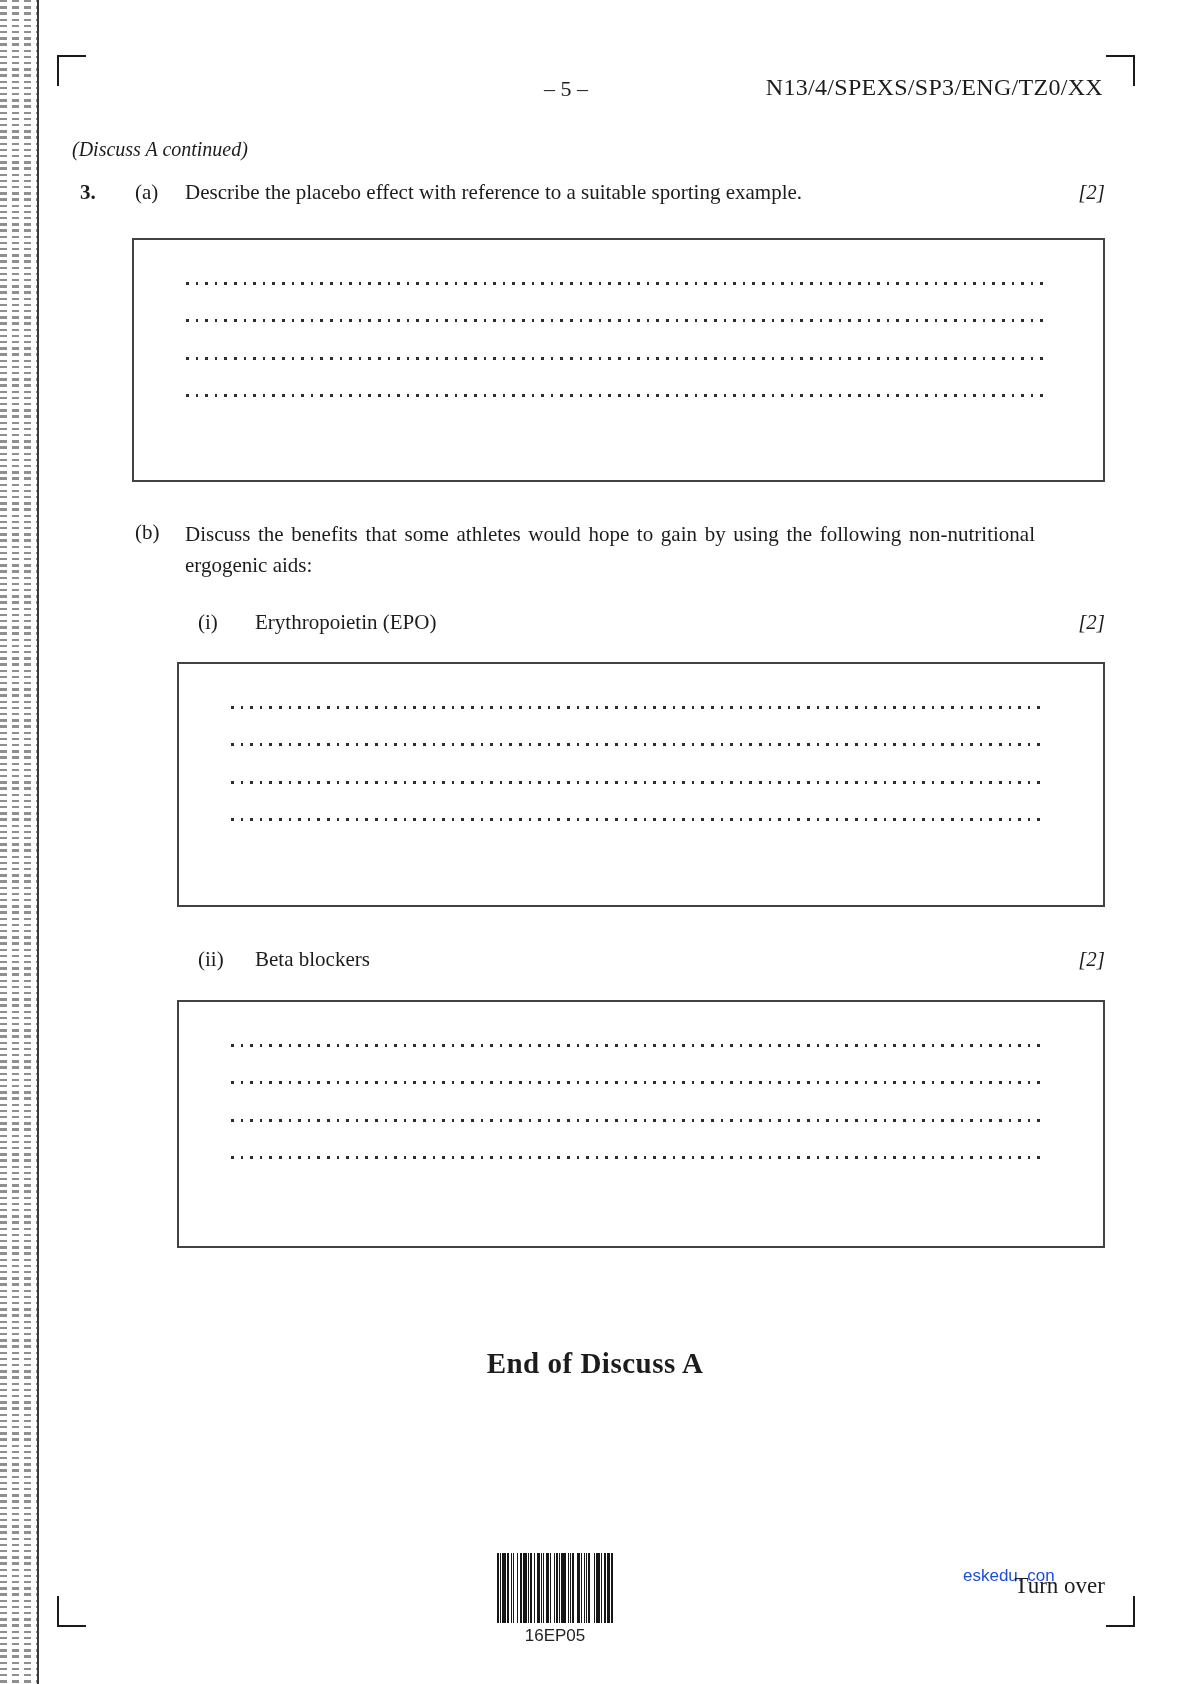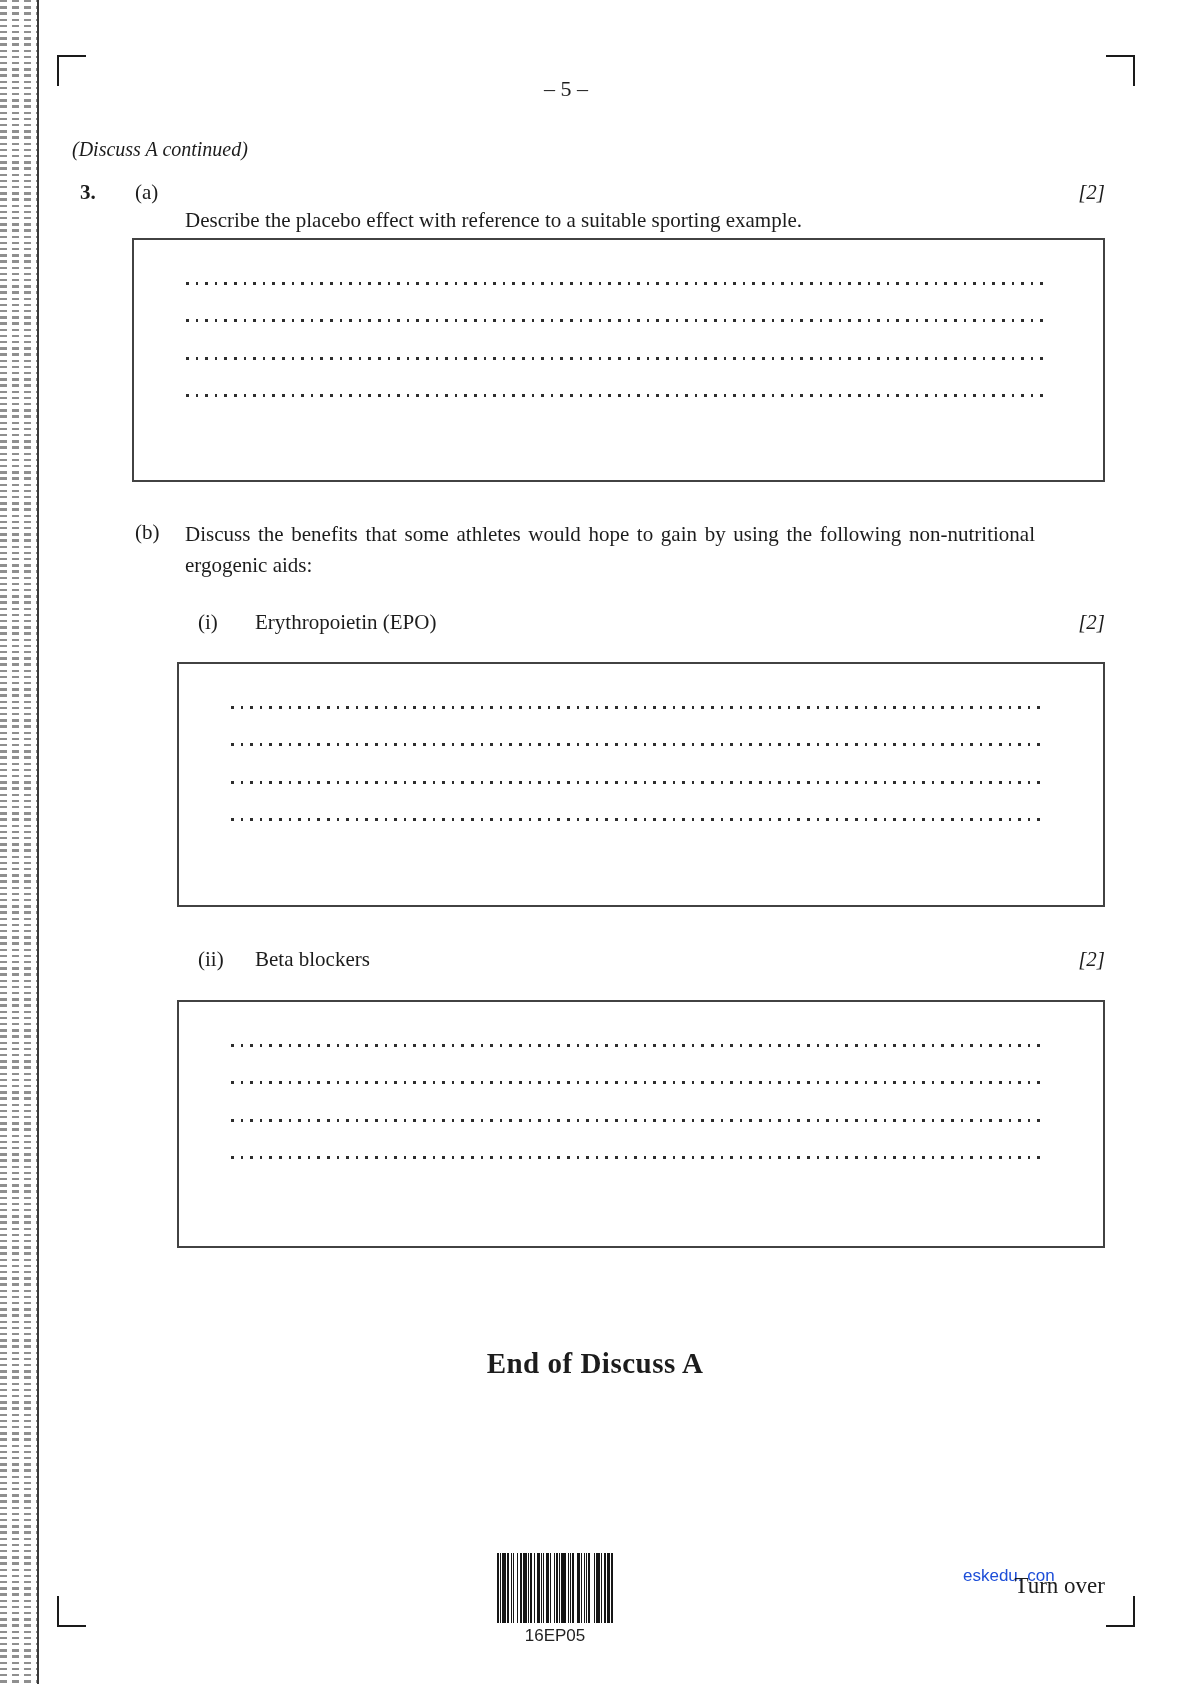--- a/index.html
+++ b/index.html
@@ -29,21 +29,21 @@
   }
   .page-num{position:absolute; left:544px; top:76px; font-size:22px;}
   .paper-code{position:absolute; right:88px; top:74px; font-size:24px; letter-spacing:.3px;}
 
   .option-note{position:absolute; left:72px; top:138px; font-size:20px; font-style:italic;}
 
   .q-row{position:absolute; font-size:21px; line-height:26px;}
   .q-num{position:absolute; left:80px; top:0; font-weight:bold;}
   .part-label{position:absolute; left:135px; top:0;}
   .sub-label{position:absolute; left:198px; top:0;}
-  .row-text{position:absolute; left:185px; top:0;margin-top:28px;}
+  .row-text{position:absolute; left:185px; top:0;}
   .sub-text{position:absolute; left:255px; top:0;}
   .marks{position:absolute; right:0; top:0; font-style:italic;}
   .row-a{left:0; top:179px; width:1105px;}
   .row-b{left:0; top:519px; width:1105px;}
   .row-i{left:0; top:609px; width:1105px;}
   .row-ii{left:0; top:946px; width:1105px;}
   .b-text{position:absolute; left:185px; top:0; width:850px; text-align:justify;  line-height:31px;}
 
   .answer-box{position:absolute; border:2px solid #424242; background:#ffffff;}
   .box-a {left:132px; top:238px;  width:969px; height:240px;}
@@ -85,20 +85,21 @@
 <div class="page">
 
   <div class="edge-pattern"></div>
 
   <div class="mark tl"></div>
   <div class="mark tr"></div>
   <div class="mark bl"></div>
   <div class="mark br"></div>
 
   <div class="page-num">– 5 –</div>
+  <div class="paper-code">N13/4/SPEXS/SP3/ENG/TZ0/XX</div>
 
   <div class="option-note">(Discuss A continued)</div>
 
   <div class="q-row row-a">
     <span class="q-num">3.</span>
     <span class="part-label">(a)</span>
     <span class="row-text">Describe the placebo effect with reference to a suitable sporting example.</span>
     <span class="marks">[2]</span>
   </div>
 

